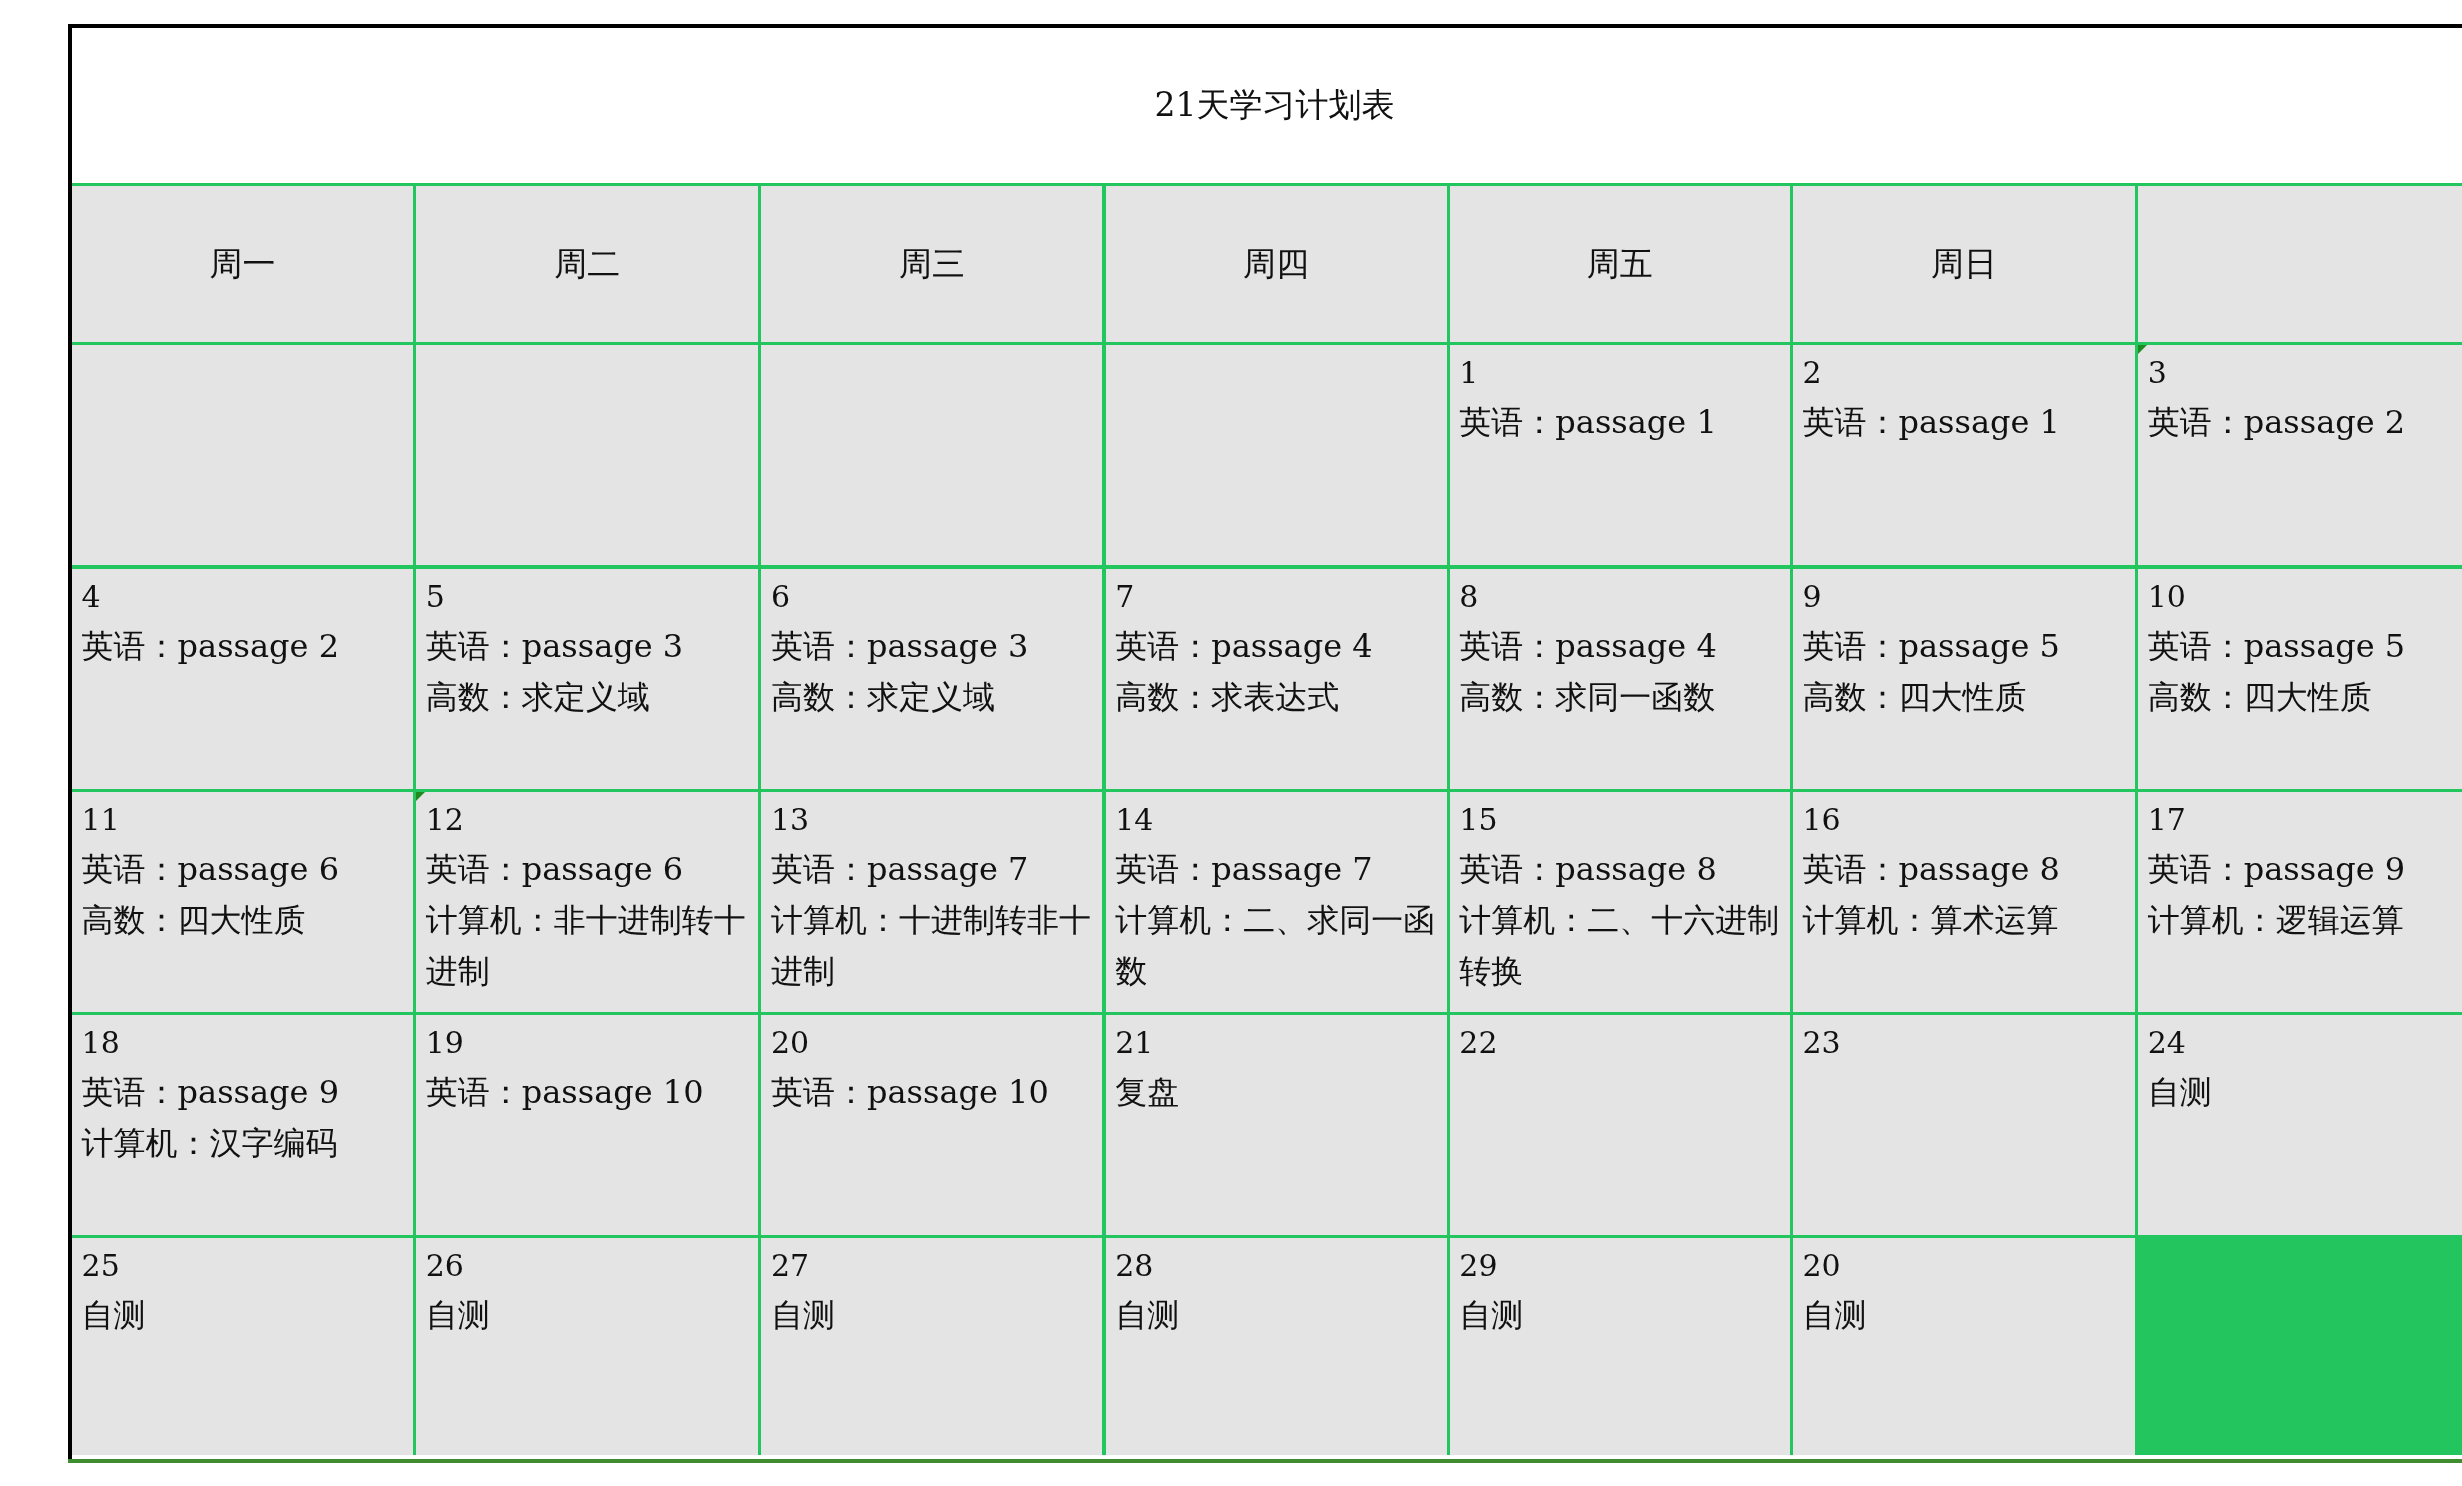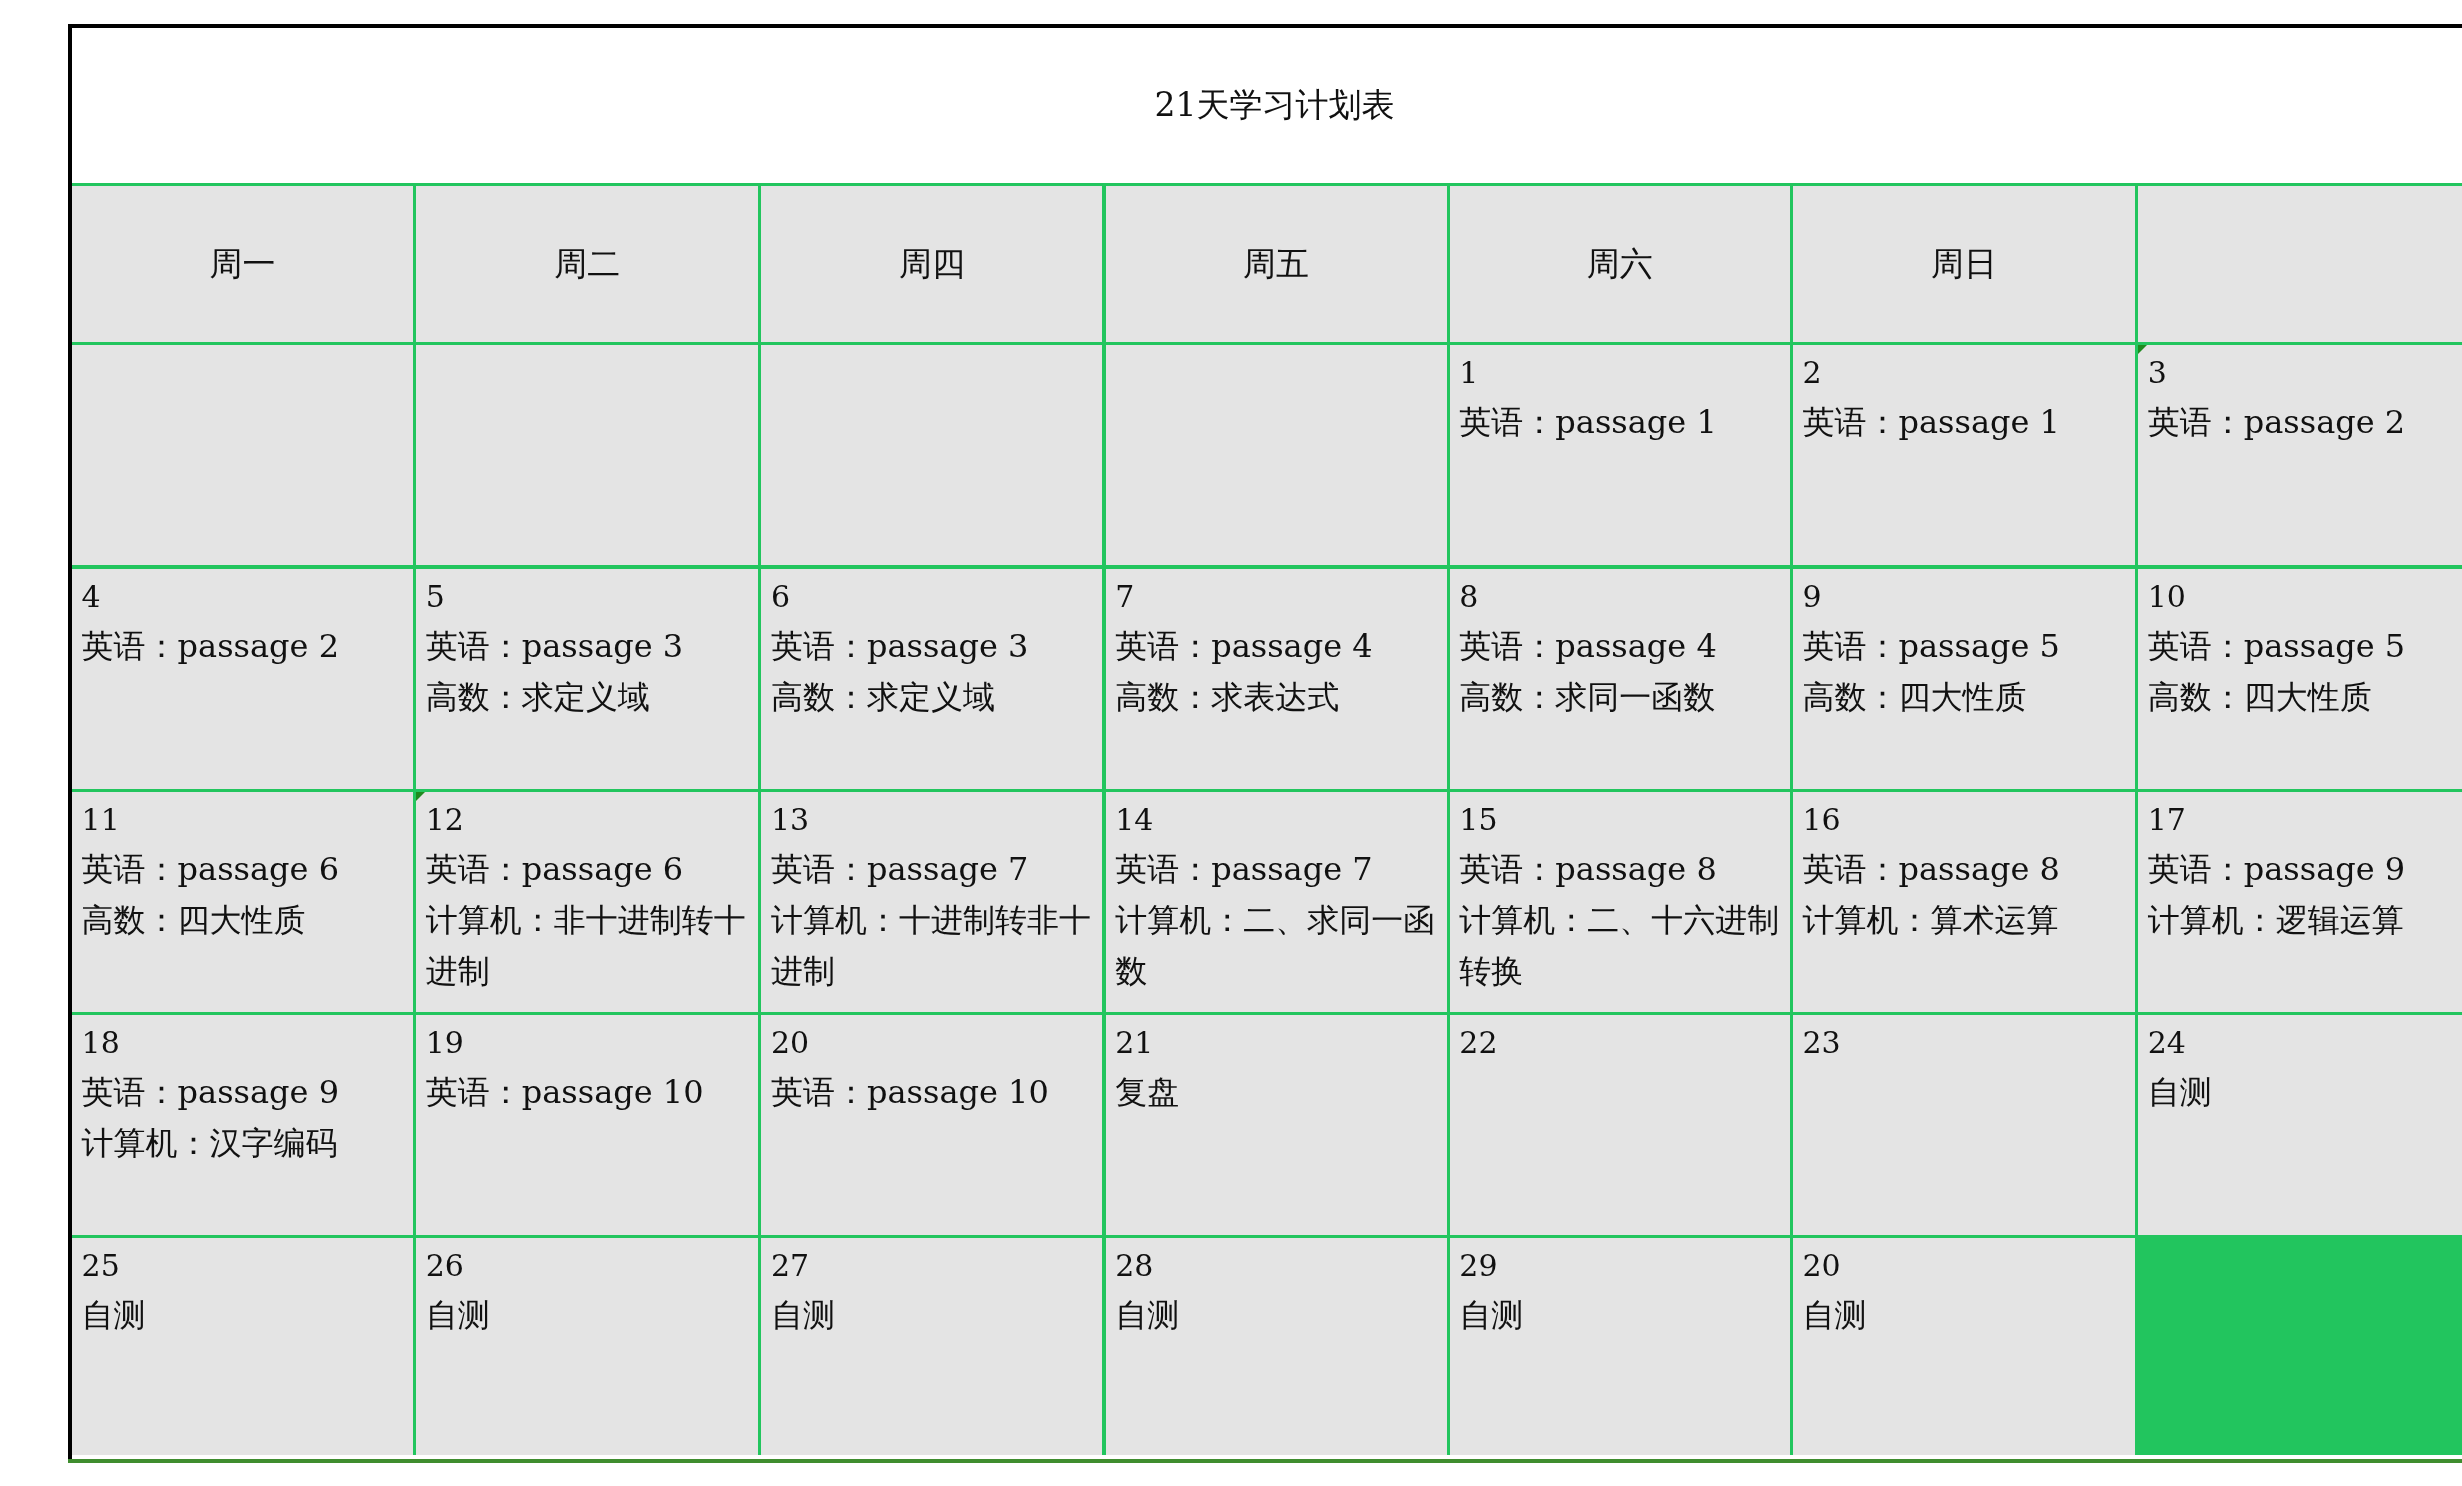--- a/index.html
+++ b/index.html
@@ -125,27 +125,27 @@
 
   <div class="grid" id="grid">
 
     <div class="hdr">
         <span>周一</span>
       </div>
     <div class="hdr">
         <span>周二</span>
       </div>
     <div class="hdr">
+        <span>周三</span>
+      </div>
+    <div class="hdr">
         <span>周四</span>
       </div>
     <div class="hdr">
         <span>周五</span>
-      </div>
-    <div class="hdr">
-        <span>周六</span>
       </div>
     <div class="hdr">
         <span>周日</span>
       </div>
 
   <div class="day">
     <span class="num"></span>
   </div>
       <div class="day">
     <span class="num"></span>

